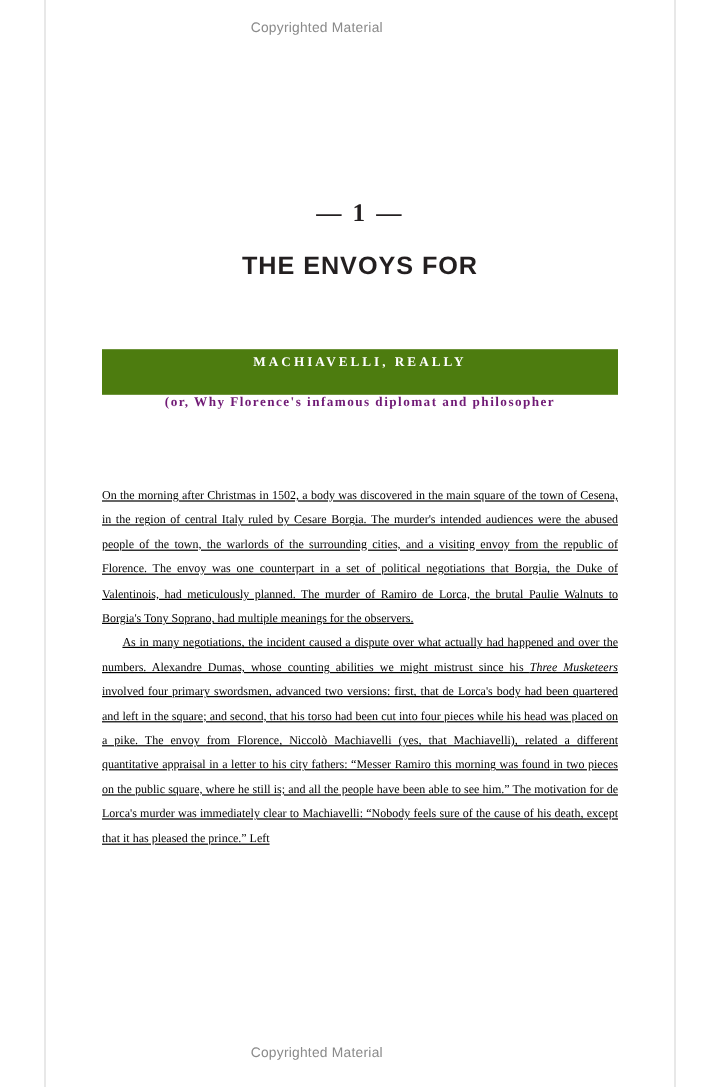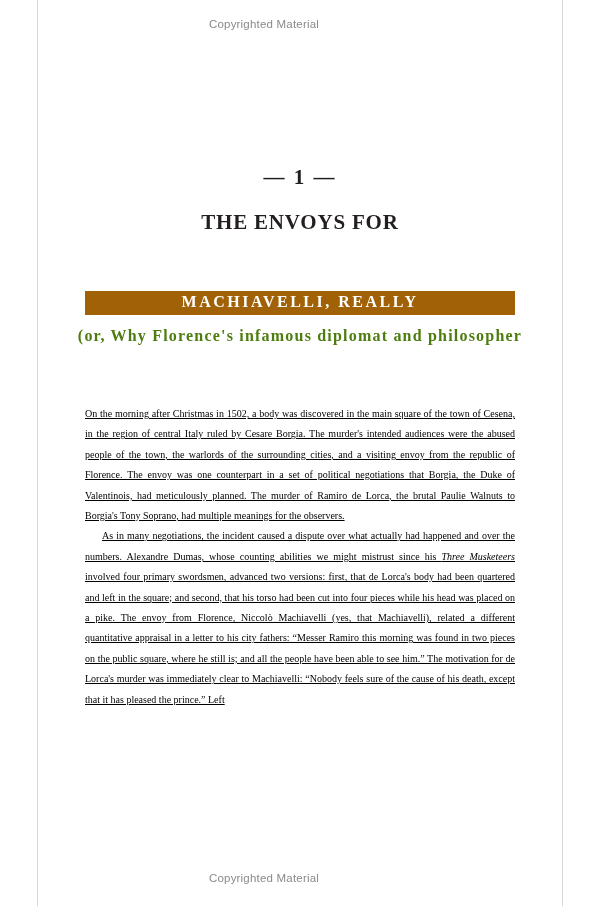--- a/index.html
+++ b/index.html
@@ -48,56 +48,56 @@
     letter-spacing: 2px;
   }
   .chapter-ornament .dash { font-weight: bold; }
 
   .chapter-title {
     position: absolute;
     top: 208px;
     left: 0;
     width: 600px;
     text-align: center;
-    font-family: Liberation Serif, serif;
+    font-family: Liberation Sans, sans-serif;
     font-weight: bold;
     font-size: 21px;
     line-height: 28px;
     letter-spacing: 0.8px;
     color: #231f20;
   }
 
   .banner {
     position: absolute;
     top: 291px;
     left: 85px;
     width: 430px;
-    height: 24px;
-    background: #a16207;
+    height: 38px;
+    background: #4d7c0f;
     text-align: center;
     line-height: 22px;
     font-family: "Liberation Serif", serif;
     font-weight: bold;
-    font-size: 16px;
+    font-size: 11px;
     letter-spacing: 2.5px;
     color: #ffffff;
   }
 
   .subtitle {
     position: absolute;
     top: 324px;
     left: 60px;
     width: 480px;
     text-align: center;
     font-family: "Liberation Serif", serif;
     font-weight: bold;
-    font-size: 16px;
+    font-size: 11px;
     line-height: 23px;
     letter-spacing: 1.2px;
-    color: #4d7c0f;
+    color: #701a75;
   }
 
   .body-text {
     position: absolute;
     top: 404px;
     left: 85px;
     width: 430px;
     font-family: "Liberation Serif", serif;
     font-size: 10px;
     line-height: 20.4px;

